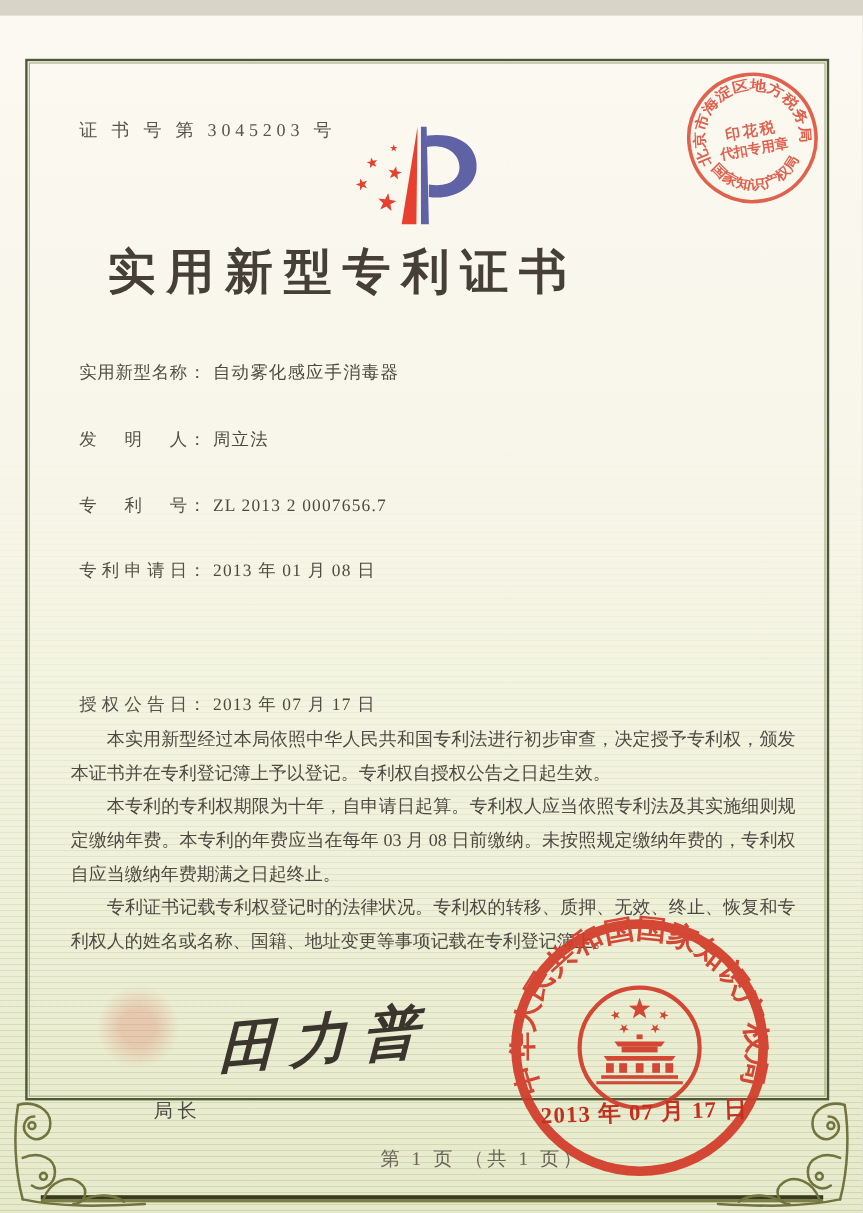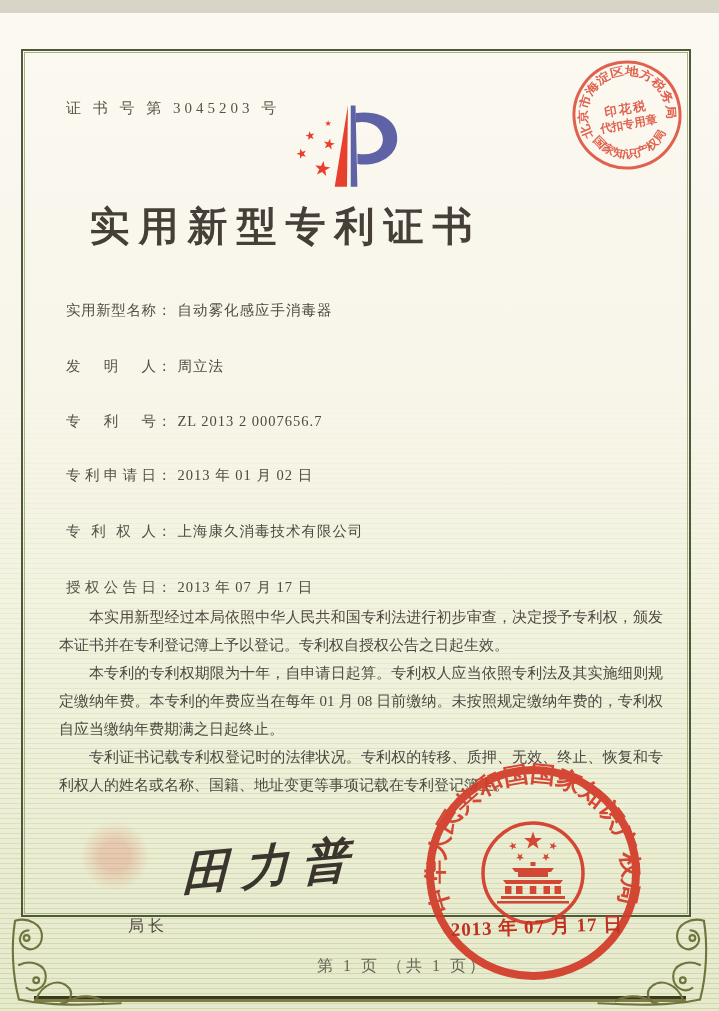--- a/index.html
+++ b/index.html
@@ -107,32 +107,29 @@
   <div class="field" style="top:344px">
     <span class="flabel">发明人</span><span class="fcolon">：</span><span class="fvalue">周立法</span>
   </div>
   <div class="field" style="top:288px">
     <span class="flabel">实用新型名称</span><span class="fcolon">：</span><span class="fvalue">自动雾化感应手消毒器</span>
   </div>
   <div class="field" style="top:399px">
     <span class="flabel">专利号</span><span class="fcolon">：</span><span class="fvalue">ZL 2013 2 0007656.7</span>
   </div>
   <div class="field" style="top:453px">
-    <span class="flabel">专利申请日</span><span class="fcolon">：</span><span class="fvalue">2013 年 01 月 02 日</span>
-  </div>
-  <div class="field" style="top:509px">
-    <span class="flabel">专利权人</span><span class="fcolon">：</span><span class="fvalue">上海康久消毒技术有限公司</span>
+    <span class="flabel">专利申请日</span><span class="fcolon">：</span><span class="fvalue">2013 年 01 月 08 日</span>
   </div>
   <div class="field" style="top:565px">
     <span class="flabel">授权公告日</span><span class="fcolon">：</span><span class="fvalue">2013 年 07 月 17 日</span>
   </div>
 
   <div class="body-text">
     <p>本实用新型经过本局依照中华人民共和国专利法进行初步审查，决定授予专利权，颁发本证书并在专利登记簿上予以登记。专利权自授权公告之日起生效。</p>
-    <p>本专利的专利权期限为十年，自申请日起算。专利权人应当依照专利法及其实施细则规定缴纳年费。本专利的年费应当在每年 01 月 08 日前缴纳。未按照规定缴纳年费的，专利权自应当缴纳年费期满之日起终止。</p>
+    <p>本专利的专利权期限为十年，自申请日起算。专利权人应当依照专利法及其实施细则规定缴纳年费。本专利的年费应当在每年 03 月 08 日前缴纳。未按照规定缴纳年费的，专利权自应当缴纳年费期满之日起终止。</p>
     <p>专利证书记载专利权登记时的法律状况。专利权的转移、质押、无效、终止、恢复和专利权人的姓名或名称、国籍、地址变更等事项记载在专利登记簿上。</p>
   </div>
 
   <div class="ink-specks"></div>
   <div class="director">局长</div>
   <div class="signature">田力普</div>
 
   <svg class="seal" viewBox="-112 -112 224 224">
     <circle r="103" fill="none" stroke="#d23a28" stroke-width="8"></circle>
     <path id="sealArc" d="M -82,36 A 90 90 0 1 1 82,36" fill="none"></path>

